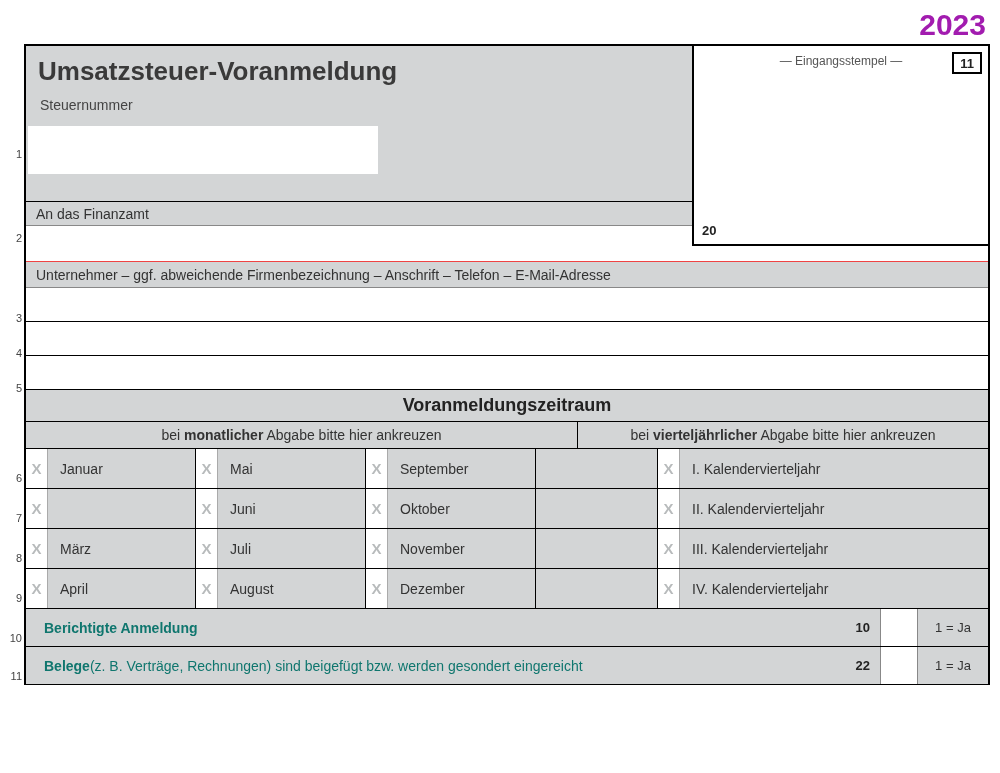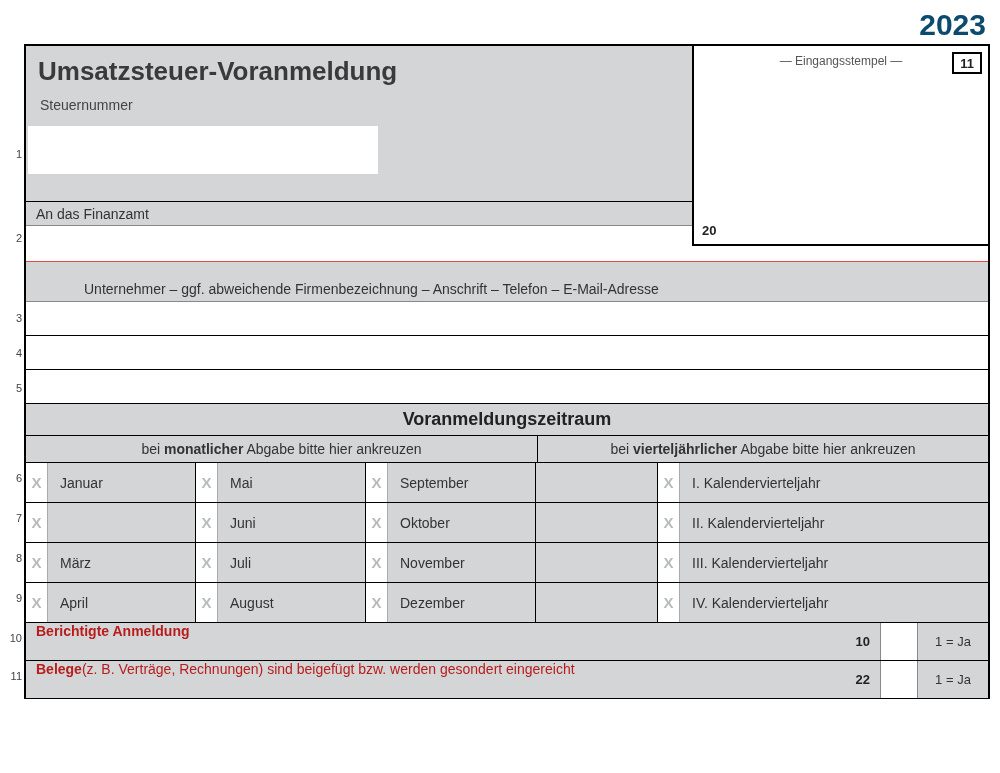--- a/index.html
+++ b/index.html
@@ -8,21 +8,21 @@
     font-size: 14px;
     color: #333;
     background: #fff;
     padding: 8px 10px 10px 10px;
     width: 1000px;
   }
   .year {
     text-align: right;
     font-size: 30px;
     font-weight: bold;
-    color: #0c4a6e;
+    color: #a21caf;
     padding-right: 4px;
     margin-bottom: 2px;
   }
   .form-outer {
     position: relative;
     margin-left: 14px;
   }
   .line-numbers {
     position: absolute;
     left: -14px;
@@ -146,21 +146,21 @@
   .period-header {
     display: flex;
     border-bottom: 1px solid #000;
     font-size: 14px;
     color: #333;
     text-align: center;
   }
   .period-header > div {
     padding: 5px 4px;
   }
-  .ph-left { width: 512px; border-right: 1px solid #000; }
+  .ph-left { width: 552px; border-right: 1px solid #000; }
   .ph-right { flex: 1; }
   .period-row {
     display: flex;
     border-bottom: 1px solid #000;
     height: 40px;
     align-items: stretch;
     font-size: 14px;
     color: #333;
   }
   .month-cell {
@@ -199,22 +199,23 @@
     display: flex;
     border-bottom: 1px solid #000;
     height: 38px;
     align-items: stretch;
     font-size: 14px;
     background: #d3d5d6;
   }
   .br-label {
     flex: 1;
     display: flex;
-    padding-left: 10px;
-    color: #b91c1c;
+    align-items: center;
+    padding-left: 18px;
+    color: #0f766e;
   }
   .br-code {
     width: 50px;
     display: flex;
     align-items: center;
     justify-content: flex-end;
     padding-right: 10px;
     font-weight: bold;
     font-size: 13px;
     color: #222;
@@ -268,21 +269,21 @@
         <div class="code-30">20</div>
       </div>
     </div>
 
     <div class="row row-tall">
       <div class="row-label">An das Finanzamt</div>
       <div class="row-input"></div>
     </div>
 
     <div class="unt-block">
-      <div class="row-label" style="padding-top:19px;padding-bottom:4px;margin-left:48px;">Unternehmer – ggf. abweichende Firmenbezeichnung – Anschrift – Telefon – E-Mail-Adresse</div>
+      <div class="row-label" style="padding-top:5px;padding-bottom:4px;">Unternehmer – ggf. abweichende Firmenbezeichnung – Anschrift – Telefon – E-Mail-Adresse</div>
       <div class="unt-input"></div>
       <div class="unt-input"></div>
       <div class="unt-input"></div>
     </div>
 
     <div class="section-header">Voranmeldungszeitraum</div>
 
     <div class="period-header">
       <div class="ph-left">
         <span>bei </span><b class="inw">monatlicher</b><span> Abgabe bitte hier ankreuzen</span>

